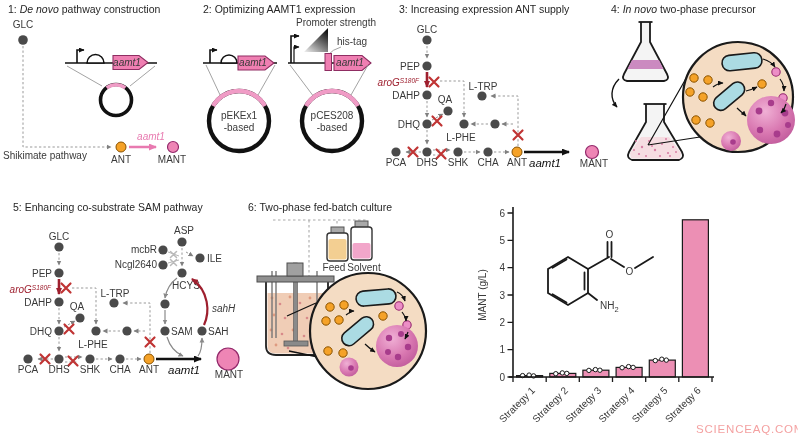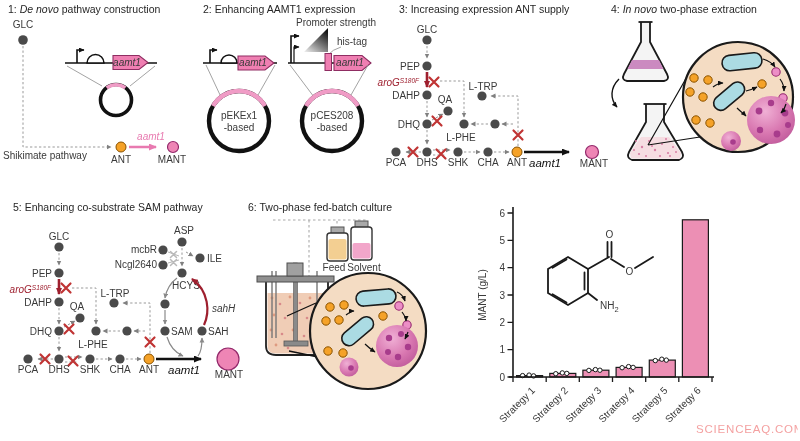--- a/index.html
+++ b/index.html
@@ -28,23 +28,23 @@
   .oday{fill:#f5a228;stroke:#8a5200;stroke-width:1}
   .pdot{fill:#ec8ec6;stroke:#96276f;stroke-width:1.1}
   .sarr{stroke:#111;stroke-width:1.2;fill:none}
 </style>
 </head>
 <body>
 
 <div class="root">
 
   <div class="ptitle" style="left:8px;top:3px"><span>1: </span><i>De novo</i><span> pathway construction</span></div>
-  <div class="ptitle" style="left:203px;top:3px"><span>2: Enhancing AAMT1 expression</span></div>
+  <div class="ptitle" style="left:203px;top:3px"><span>2: Optimizing AAMT1 expression</span></div>
   <div class="ptitle" style="left:399px;top:3px"><span>3: Increasing expression ANT supply</span></div>
-  <div class="ptitle" style="left:611px;top:3px"><span>4: </span><i>In novo</i><span> two-phase extraction</span></div>
+  <div class="ptitle" style="left:611px;top:3px"><span>4: </span><i>In novo</i><span> two-phase precursor</span></div>
   <div class="ptitle" style="left:13px;top:201px"><span>5: Enhancing co-substrate SAM pathway</span></div>
   <div class="ptitle" style="left:248px;top:201px"><span>6: Two-phase fed-batch culture</span></div>
 
   <svg class="panel" style="left:0;top:0" width="195" height="190" viewBox="0 0 195 190">
     <defs>
       <marker id="ag1" markerUnits="userSpaceOnUse" markerWidth="6" markerHeight="6" refX="4.5" refY="2.75" orient="auto">
           <path d="M0,.3 L5,2.75 L0,5.2 Z" fill="#808080"></path>
         </marker>
       <marker id="ak1" markerUnits="userSpaceOnUse" markerWidth="6" markerHeight="5" refX="5" refY="2.5" orient="auto">
           <path d="M0,0 L5.5,2.5 L0,5 Z" fill="#111"></path>

